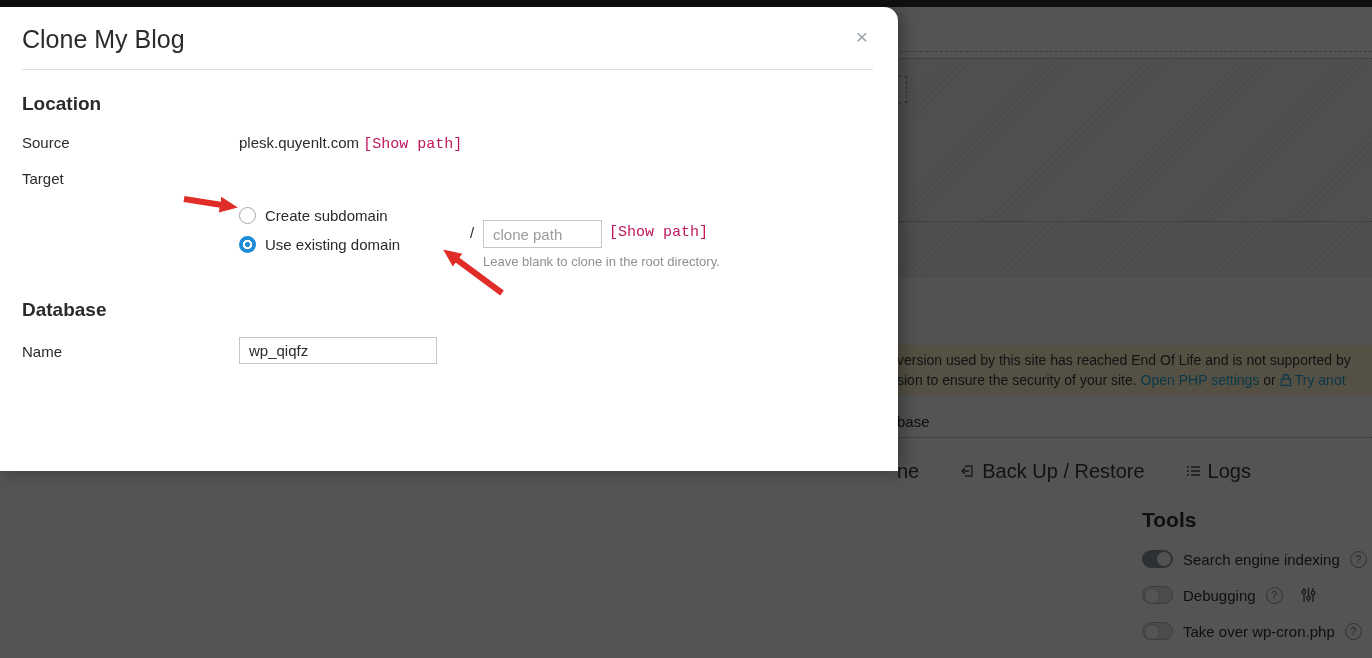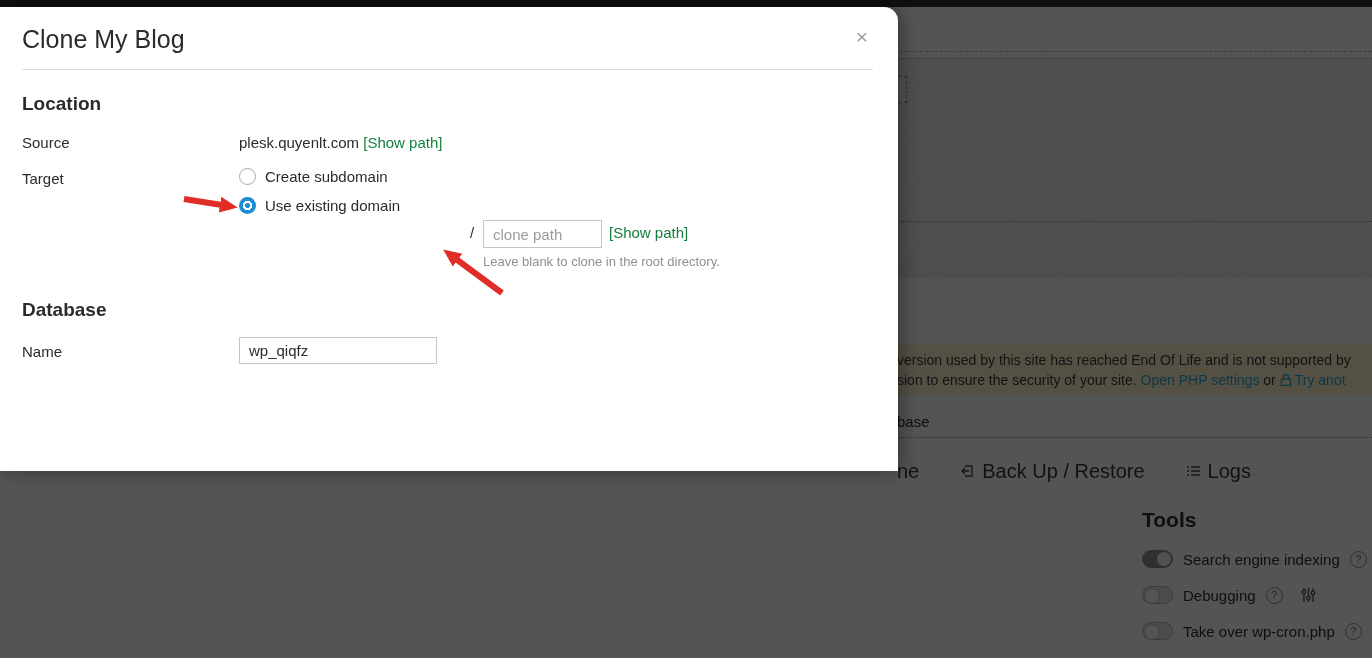--- a/index.html
+++ b/index.html
@@ -57,23 +57,23 @@
     cursor:pointer; font-weight:400; }
   .modal-divider { position:absolute; left:22px; top:62px; width:851px; border-top:1px solid #ddd; }
   .section-heading { position:absolute; left:22px; font-size:19px; font-weight:700; color:#2b2b2b; }
   .h-location { top:86px; }
   .h-database { top:292px; }
   .form-label { position:absolute; left:22px; font-size:15px; color:#2b2b2b; }
   .src-label { top:127px; }
   .tgt-label { top:163px; }
   .name-label { top:336px; }
   .src-value { position:absolute; left:239px; top:127px; font-size:15px; color:#2b2b2b; }
-  .link { color:#15803d; text-decoration:none; font-size:15px; cursor:pointer; }
+  .link { color:#be185d; text-decoration:none; font-size:15px; cursor:pointer;font-family:Liberation Mono, monospace; }
   .radio-row { position:absolute; left:239px; display:flex; align-items:center; gap:9px;
-    font-size:15px; color:#2b2b2b; cursor:pointer; }
+    font-size:15px; color:#2b2b2b; cursor:pointer;margin-top:39px; }
   .radio-row1 { top:161px; }
   .radio-row2 { top:190px; }
   .radio { width:17px; height:17px; border-radius:50%; flex:0 0 auto; }
   .radio.unchecked { border:1px solid #a6a6a6; background:#fff; }
   .radio.checked { background:radial-gradient(circle,#1f8dd6 0 2.6px,#fff 2.6px 4.8px,#1f8dd6 4.8px 9px); }
   .domain-select { position:absolute; left:265px; top:213px; width:201px; height:28px;
     border:1px solid #c6c6c6; background:#fff; font-size:15px; color:#2b2b2b;
     display:flex; align-items:center; padding:0 10px; cursor:pointer; }
   .domain-select .chev { margin-left:auto; }
   .slash-sep { position:absolute; left:470px; top:217px; font-size:15px; color:#2b2b2b; }

